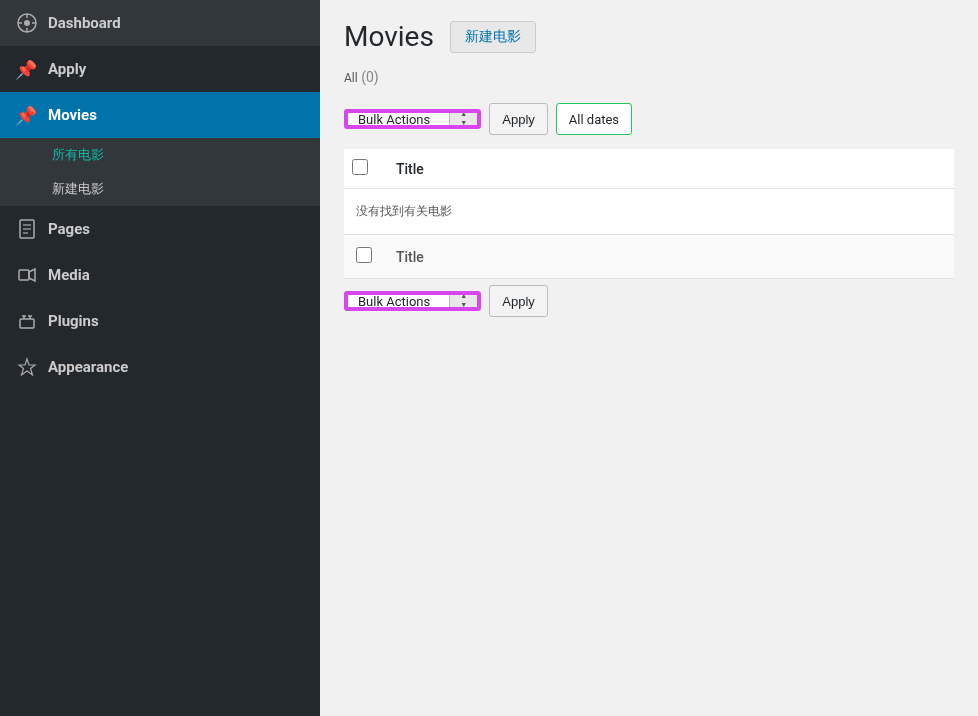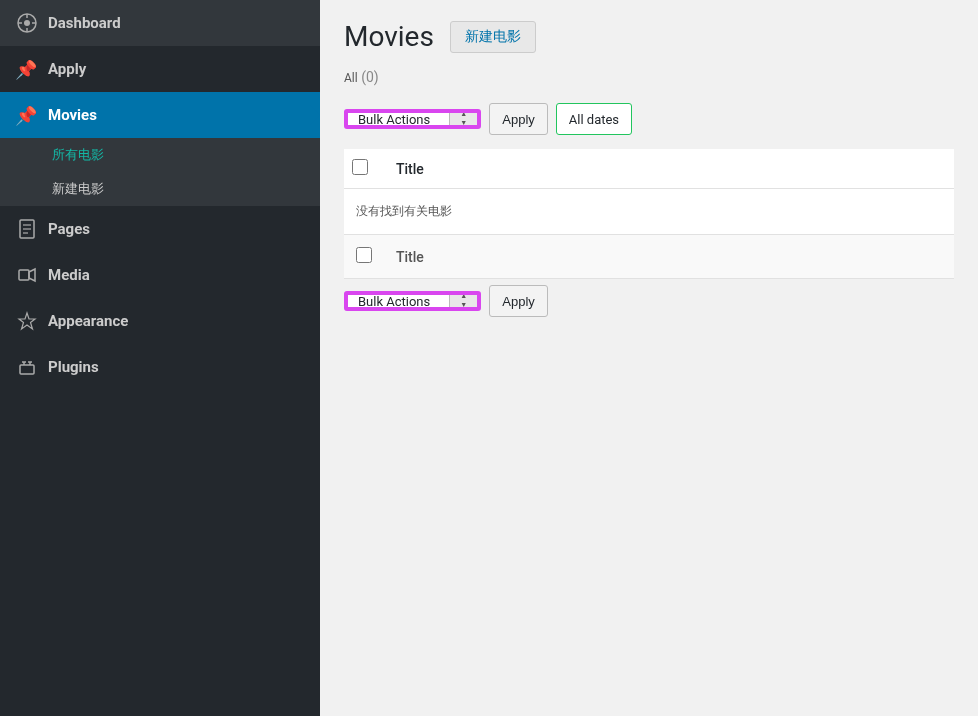--- a/index.html
+++ b/index.html
@@ -314,37 +314,37 @@
         <polygon points="12,7 18,4 18,16 12,13" stroke="#aaa" stroke-width="1.5" fill="none"></polygon>
       </svg>
     </span>
     <span class="sidebar-label">Media</span>
   </div>
 
 
   <div class="sidebar-item">
     <span class="sidebar-icon">
       <svg width="20" height="20" viewBox="0 0 20 20" fill="none">
-        <path d="M10 2 L12 8 L18 8 L13.5 11.5 L15.5 18 L10 14 L4.5 18 L6.5 11.5 L2 8 L8 8 Z" stroke="#aaa" stroke-width="1.2" fill="none"></path>
-      </svg>
-    </span>
-    <span class="sidebar-label">Appearance</span>
-  </div>
-
-  <div class="sidebar-item">
-    <span class="sidebar-icon">
-      <svg width="20" height="20" viewBox="0 0 20 20" fill="none">
         <rect x="3" y="8" width="14" height="9" rx="1" stroke="#aaa" stroke-width="1.5" fill="none"></rect>
         <line x1="7" y1="8" x2="7" y2="5" stroke="#aaa" stroke-width="1.5"></line>
         <line x1="13" y1="8" x2="13" y2="5" stroke="#aaa" stroke-width="1.5"></line>
         <line x1="5" y1="5" x2="9" y2="5" stroke="#aaa" stroke-width="1.5"></line>
         <line x1="11" y1="5" x2="15" y2="5" stroke="#aaa" stroke-width="1.5"></line>
       </svg>
     </span>
     <span class="sidebar-label">Plugins</span>
+  </div>
+
+  <div class="sidebar-item">
+    <span class="sidebar-icon">
+      <svg width="20" height="20" viewBox="0 0 20 20" fill="none">
+        <path d="M10 2 L12 8 L18 8 L13.5 11.5 L15.5 18 L10 14 L4.5 18 L6.5 11.5 L2 8 L8 8 Z" stroke="#aaa" stroke-width="1.2" fill="none"></path>
+      </svg>
+    </span>
+    <span class="sidebar-label">Appearance</span>
   </div>
 
 </nav>
 
 <main class="main-content">
 
   <div class="page-header">
     <h1 class="page-title">Movies</h1>
     <a class="new-button">新建电影</a>
   </div>

